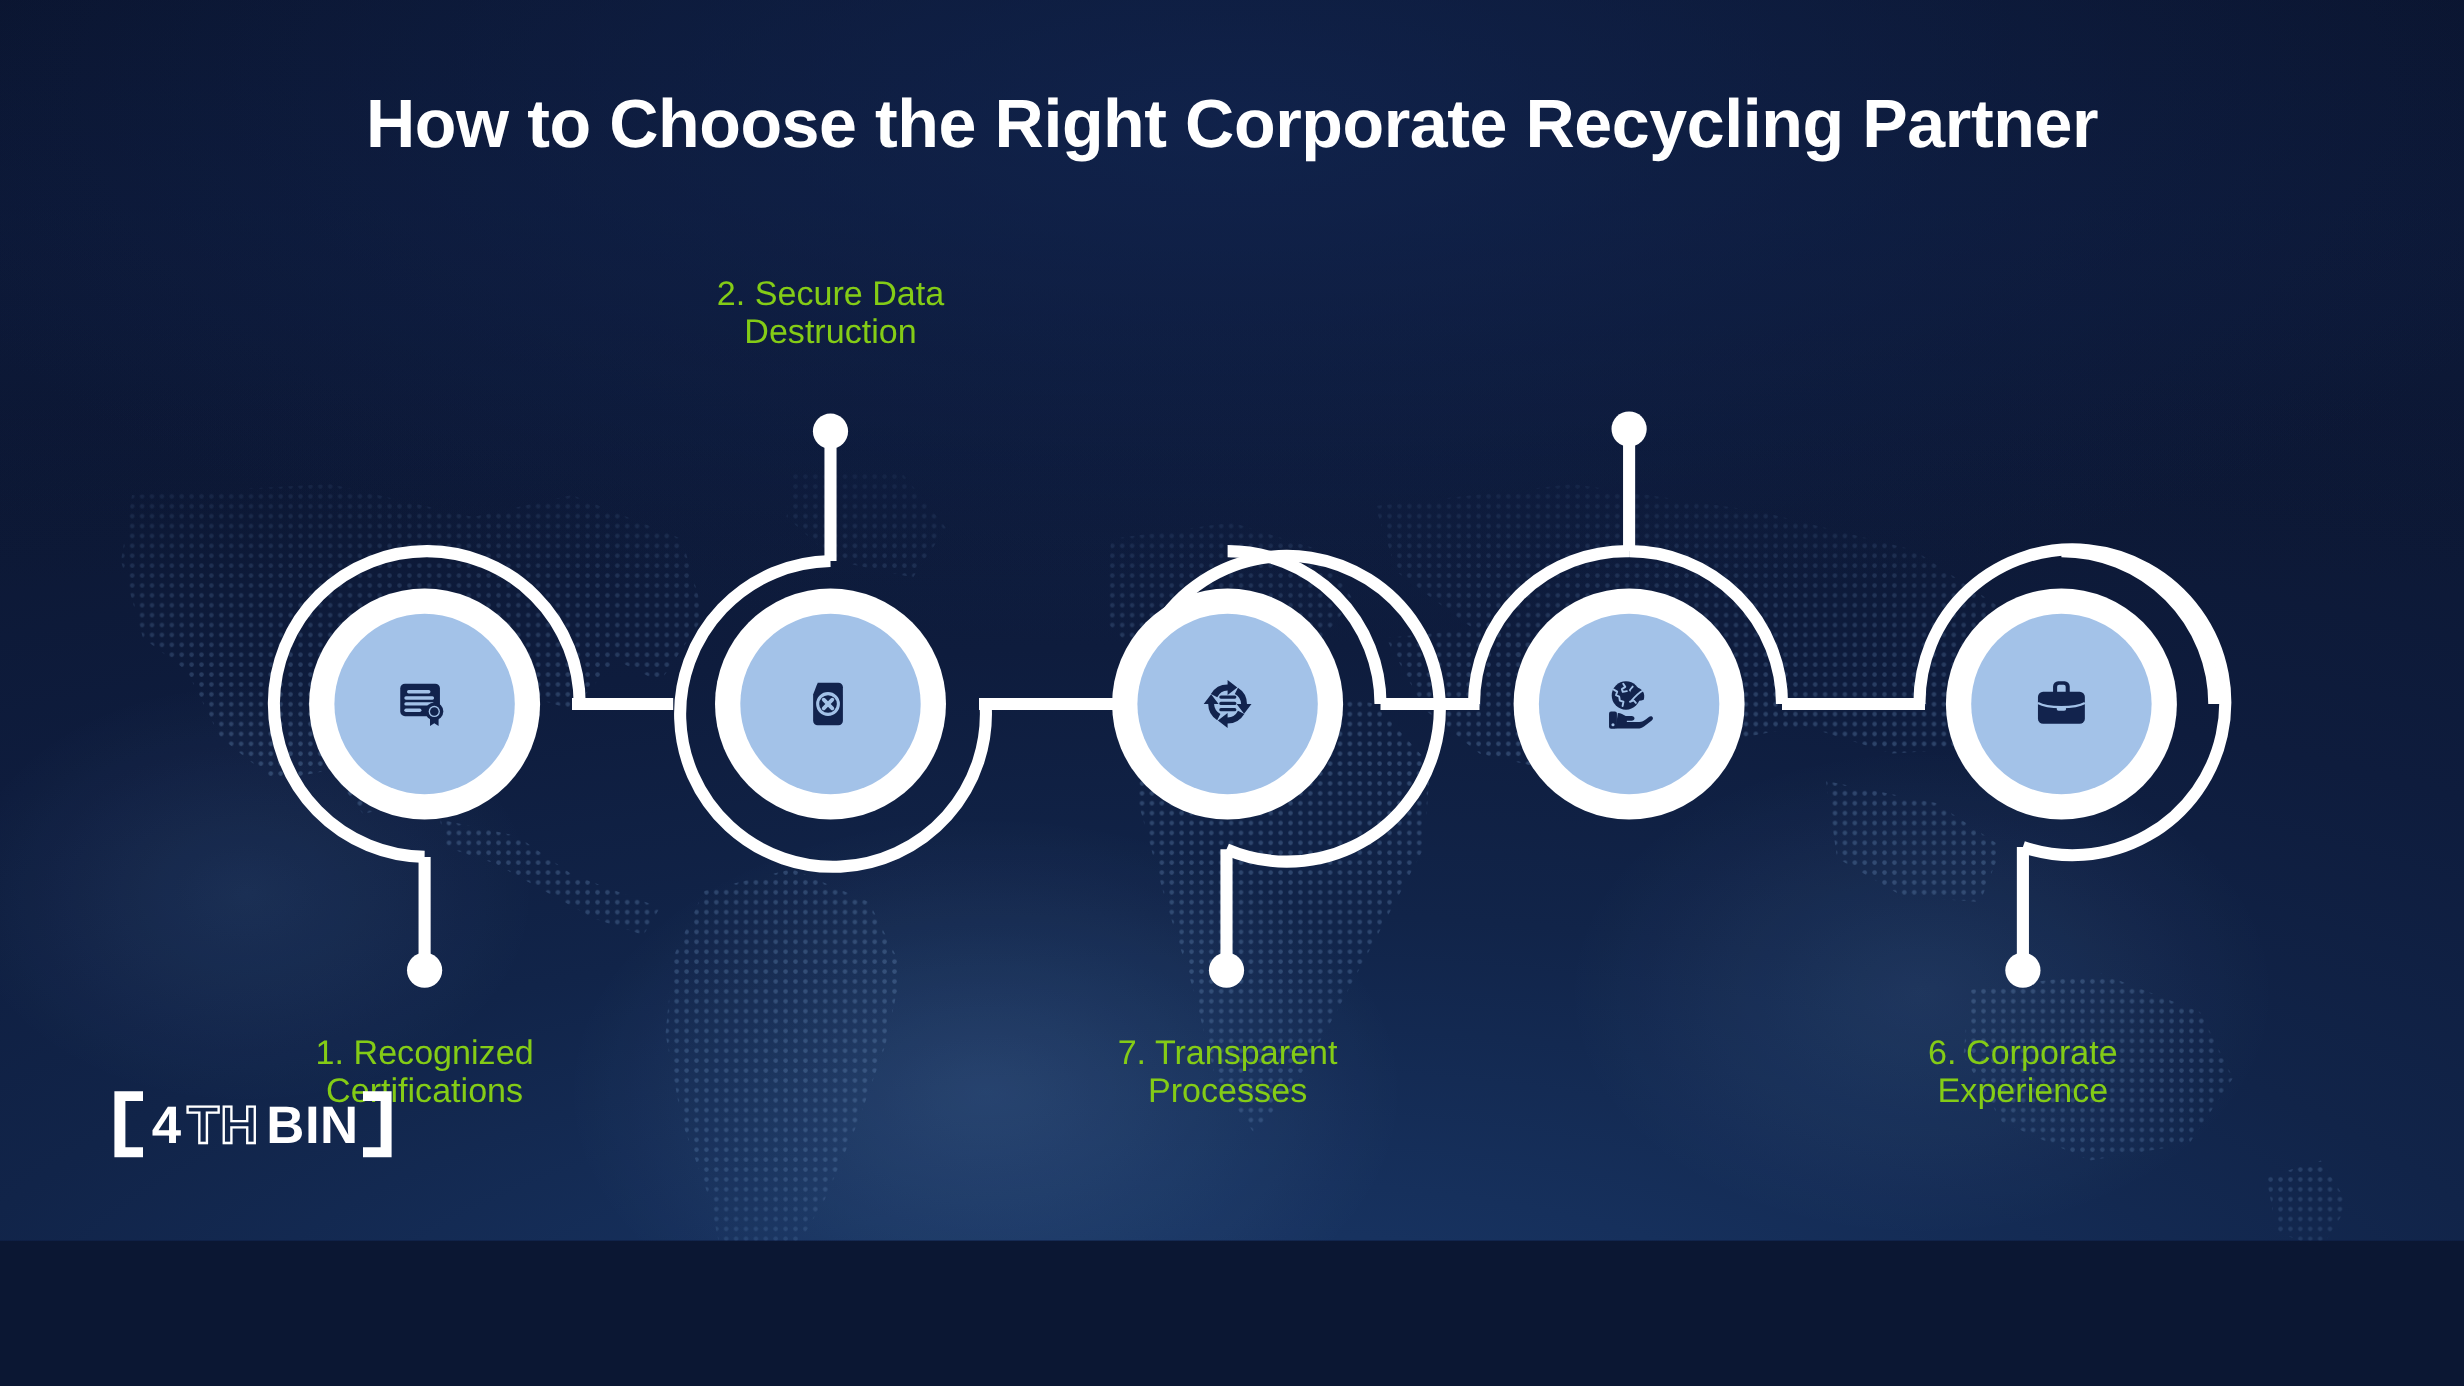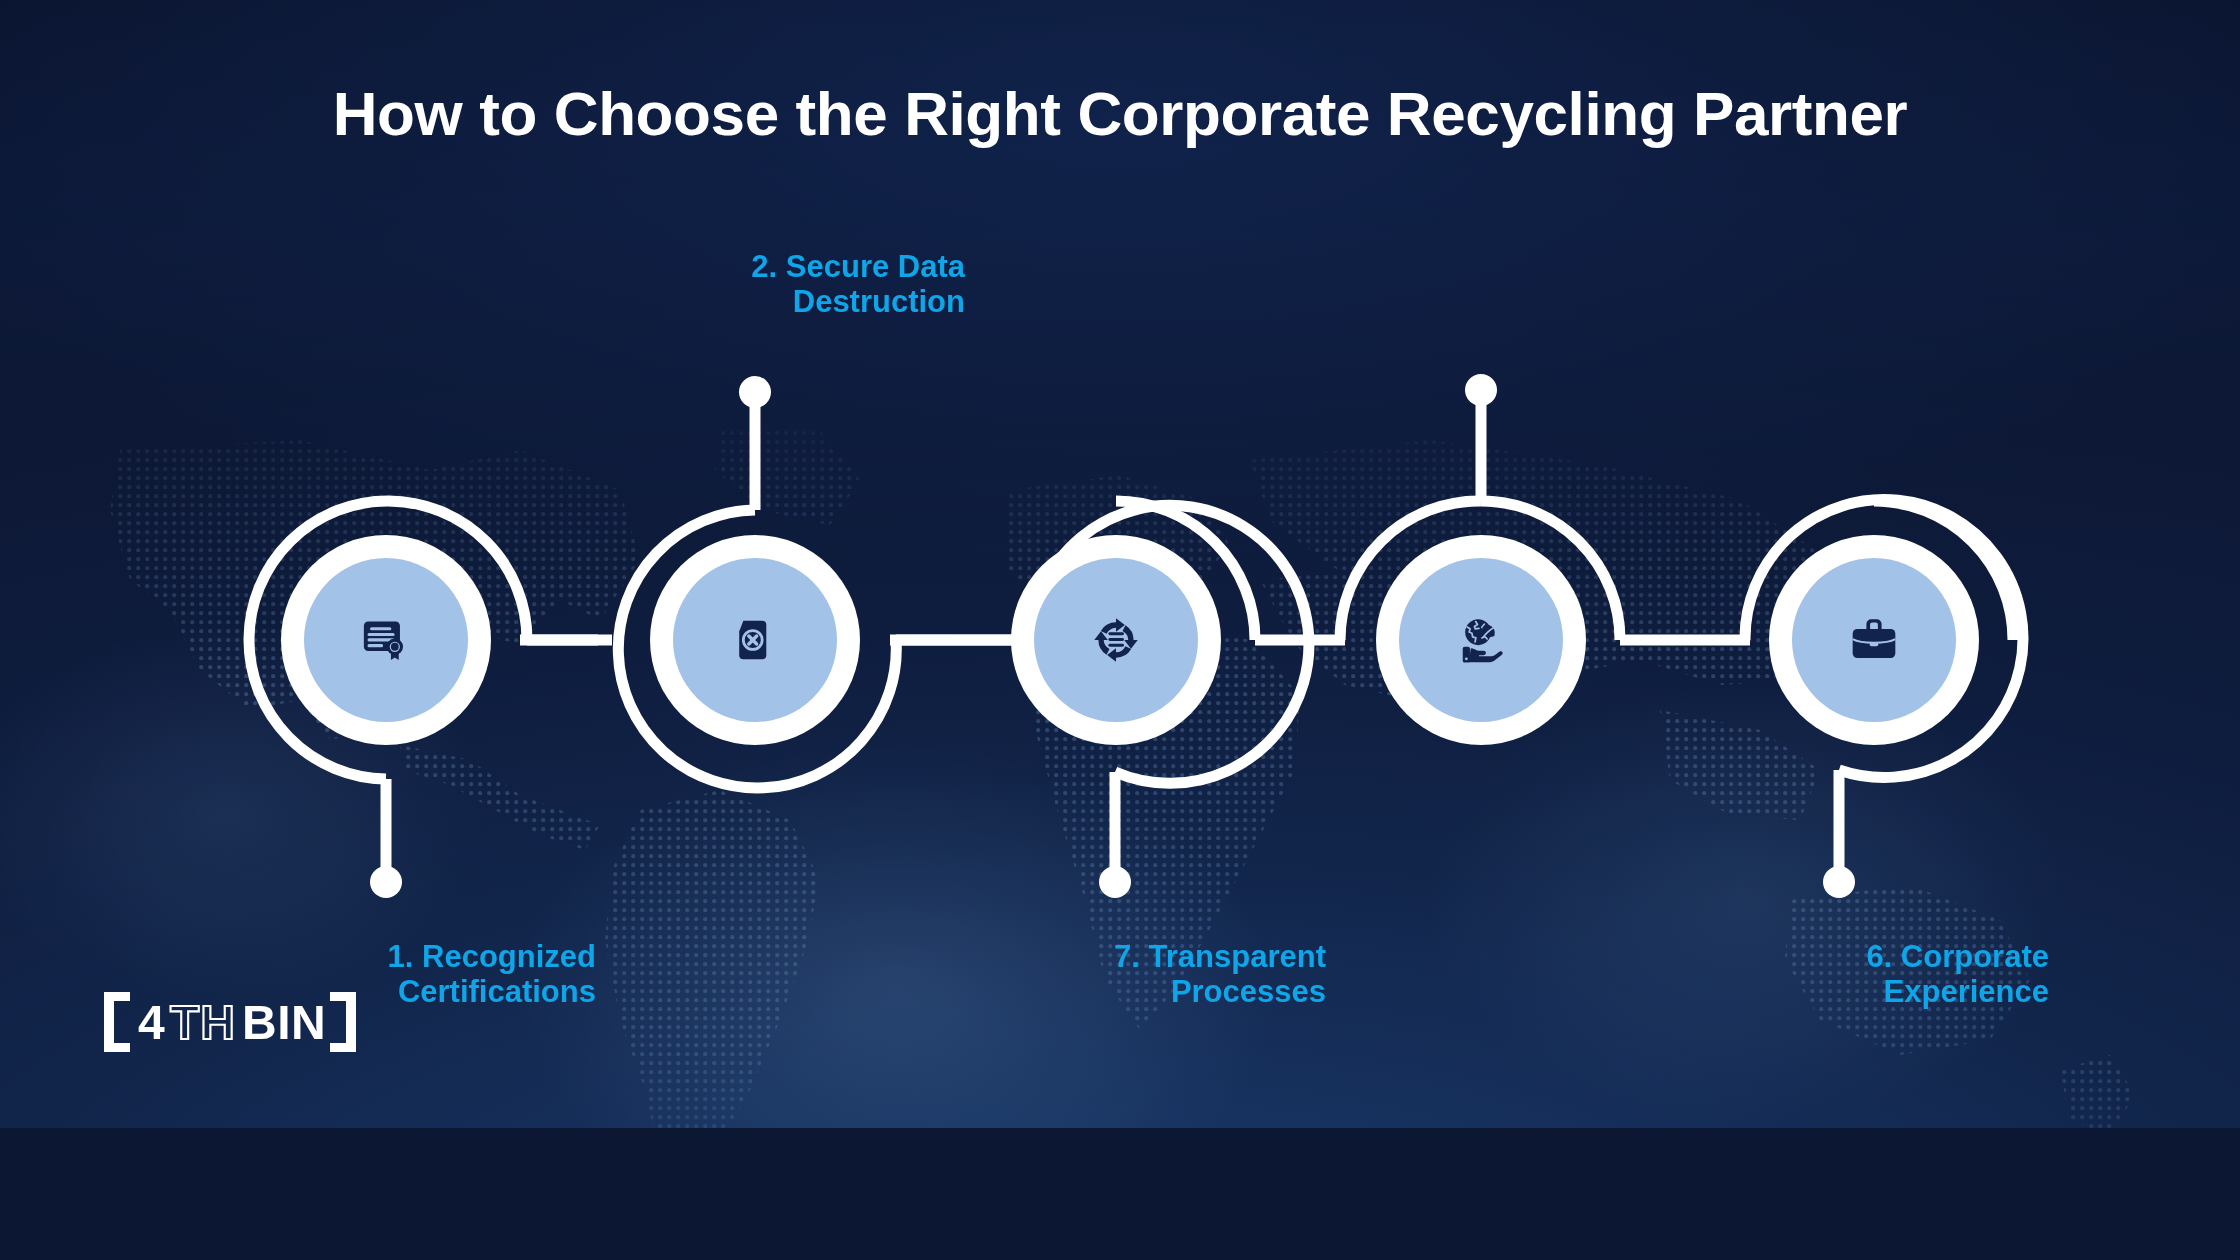--- a/index.html
+++ b/index.html
@@ -70,25 +70,25 @@
   #diagram {
     position: absolute;
     inset: 0;
     width: 2240px;
     height: 1260px;
   }
 
   
   .caption {
     position: absolute;
-    color: #0ea5e9;
+    color: #84cc16;
     font-size: 31px;
-    font-weight: bold;
+    font-weight: normal;
     line-height: 1.12;
-    text-align: right;
+    text-align: center;
     width: 420px;
     white-space: pre-line;
   }
   .caption.top  { transform: translate(-50%, 0); }
   .caption.bottom { transform: translate(-50%, 0); }
 
   
   .logo {
     position: absolute;
     left: 100px;

